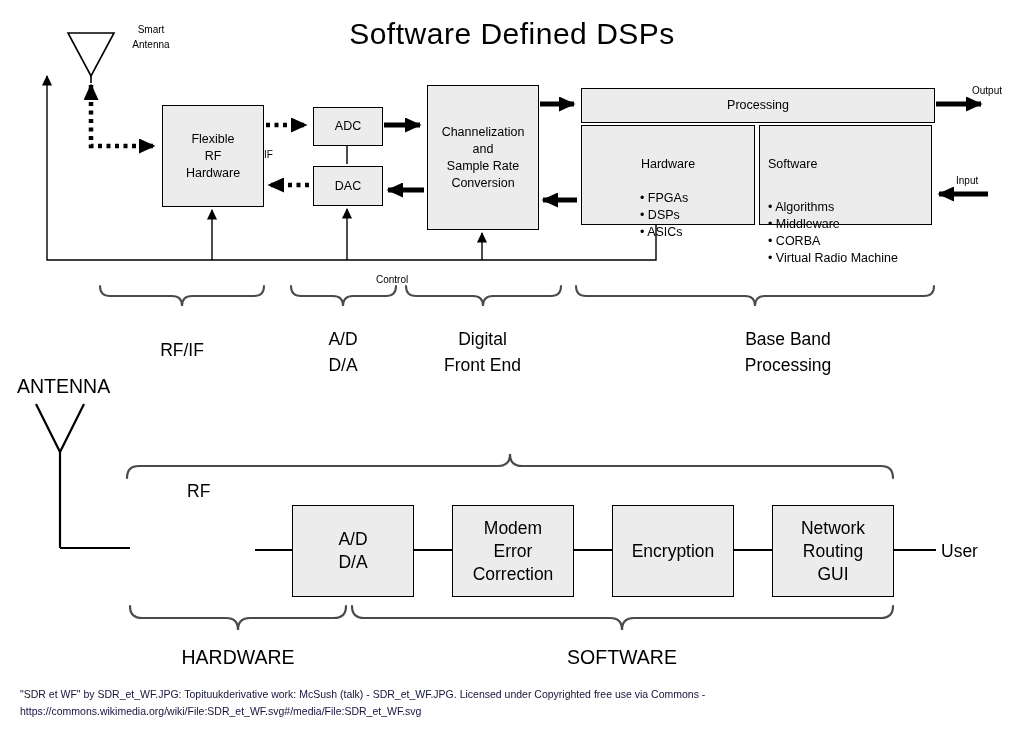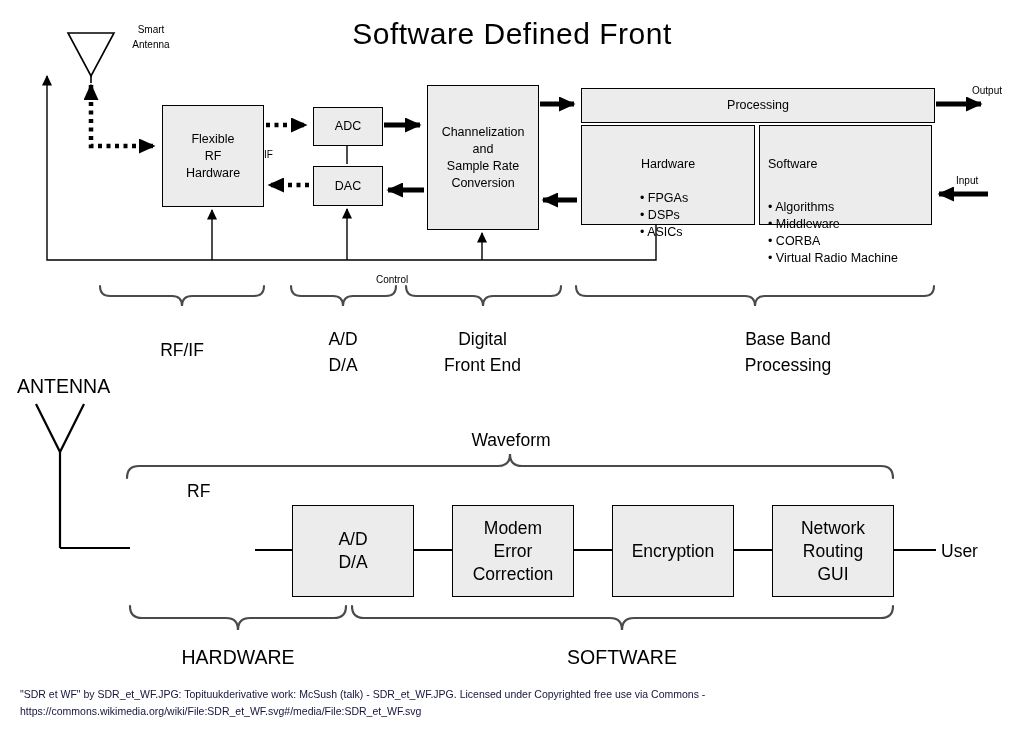--- a/index.html
+++ b/index.html
@@ -95,21 +95,21 @@
     </g>
 
     <g stroke="#4a4a4a" fill="none" stroke-width="2.2" stroke-linecap="round">
       <path d="M130,606 Q130,618 142,618 L226,618 Q238,618 238,630 Q238,618 250,618 L334,618 Q346,618 346,606"></path>
     </g>
     <g stroke="#4a4a4a" fill="none" stroke-width="2.2" stroke-linecap="round">
       <path d="M352,606 Q352,618 364,618 L610,618 Q622,618 622,630 Q622,618 634,618 L881,618 Q893,618 893,606"></path>
     </g>
   </svg>
 
-  <div class="lbl title">Software Defined Front</div>
+  <div class="lbl title">Software Defined DSPs</div>
 
   <div class="lbl small" style="left:116px;top:22px;width:70px;text-align:center;">Smart
 Antenna</div>
 
   <div class="box" style="left:162px;top:105px;width:100px;height:100px;">Flexible
 RF
 Hardware</div>
 
   <div class="lbl small" style="left:264px;top:147px;">IF</div>
 
@@ -151,21 +151,20 @@
 D/A</div>
 
   <div class="lbl sec" style="left:412px;top:326px;width:141px;text-align:center;">Digital
 Front End</div>
 
   <div class="lbl sec" style="left:708px;top:326px;width:160px;text-align:center;">Base Band
 Processing</div>
 
   <div class="lbl" style="left:17px;top:375px;font-size:19.5px;">ANTENNA</div>
 
-  <div class="lbl sec" style="left:441px;top:427px;width:140px;text-align:center;">Waveform</div>
 
   <div class="lbl sec" style="left:187px;top:478px;">RF</div>
 
 
   <div class="box big" style="left:292px;top:505px;width:120px;height:90px;">A/D
 D/A</div>
 
   <div class="box big" style="left:452px;top:505px;width:120px;height:90px;">Modem
 Error
 Correction</div>

